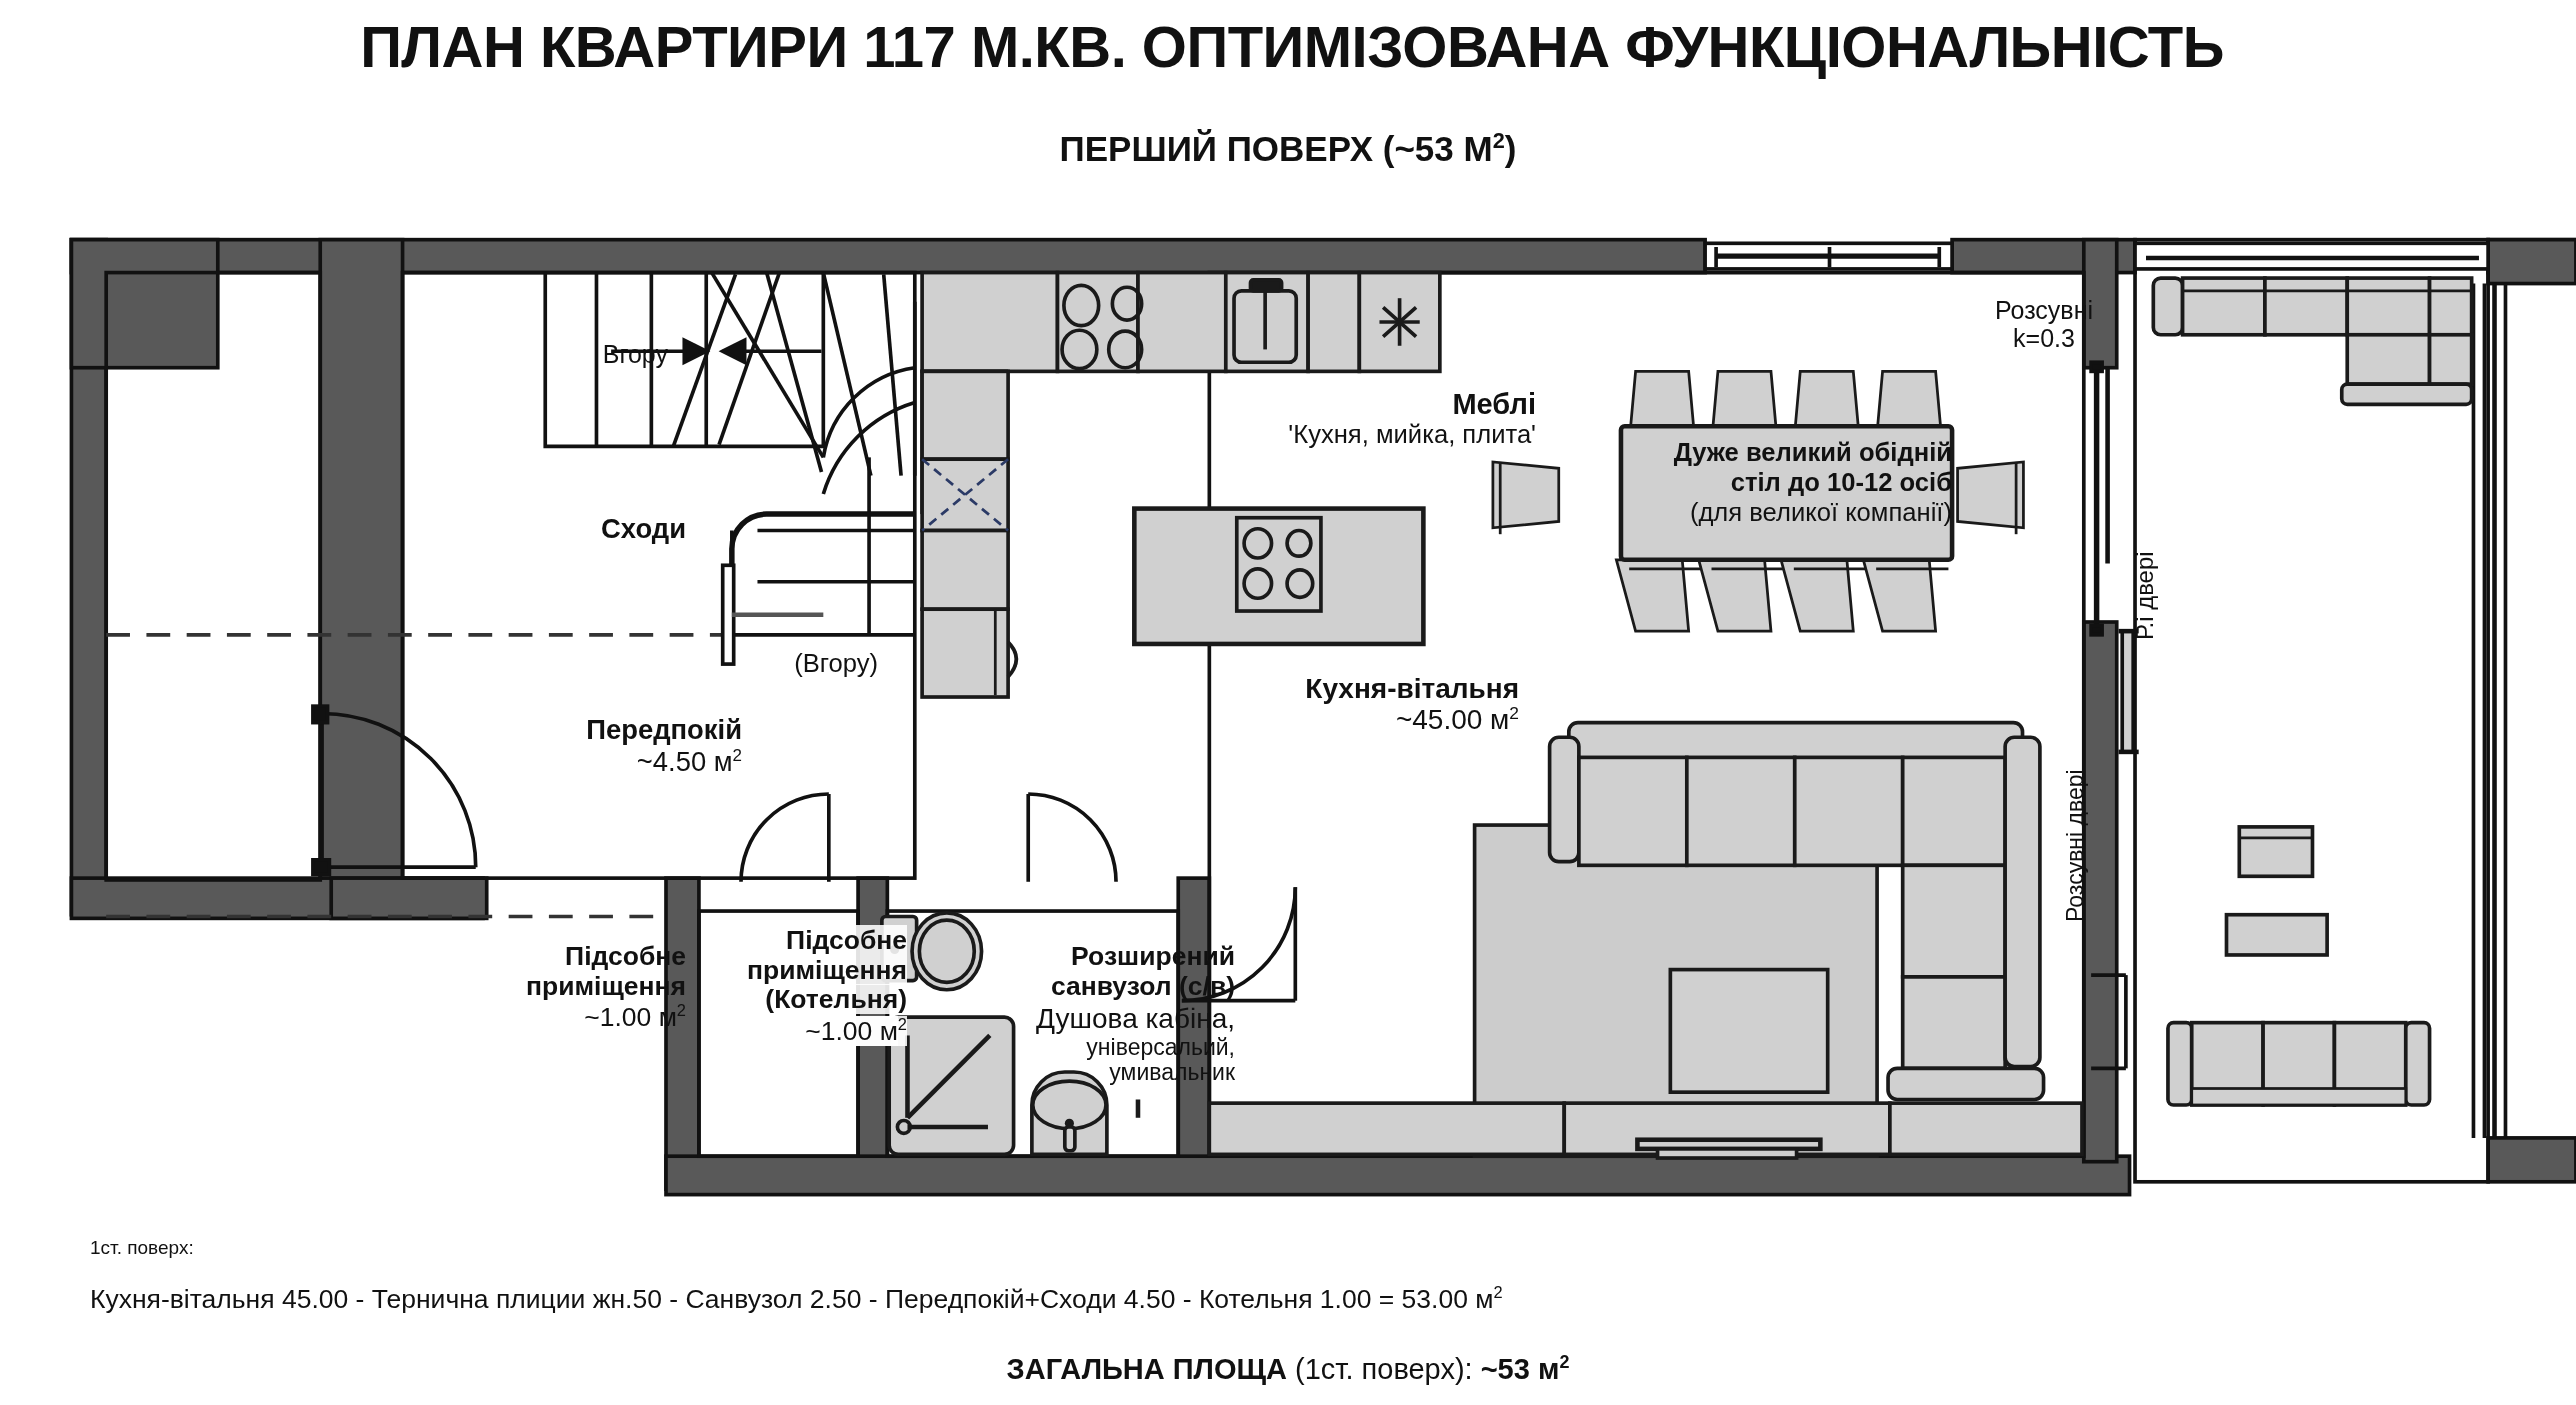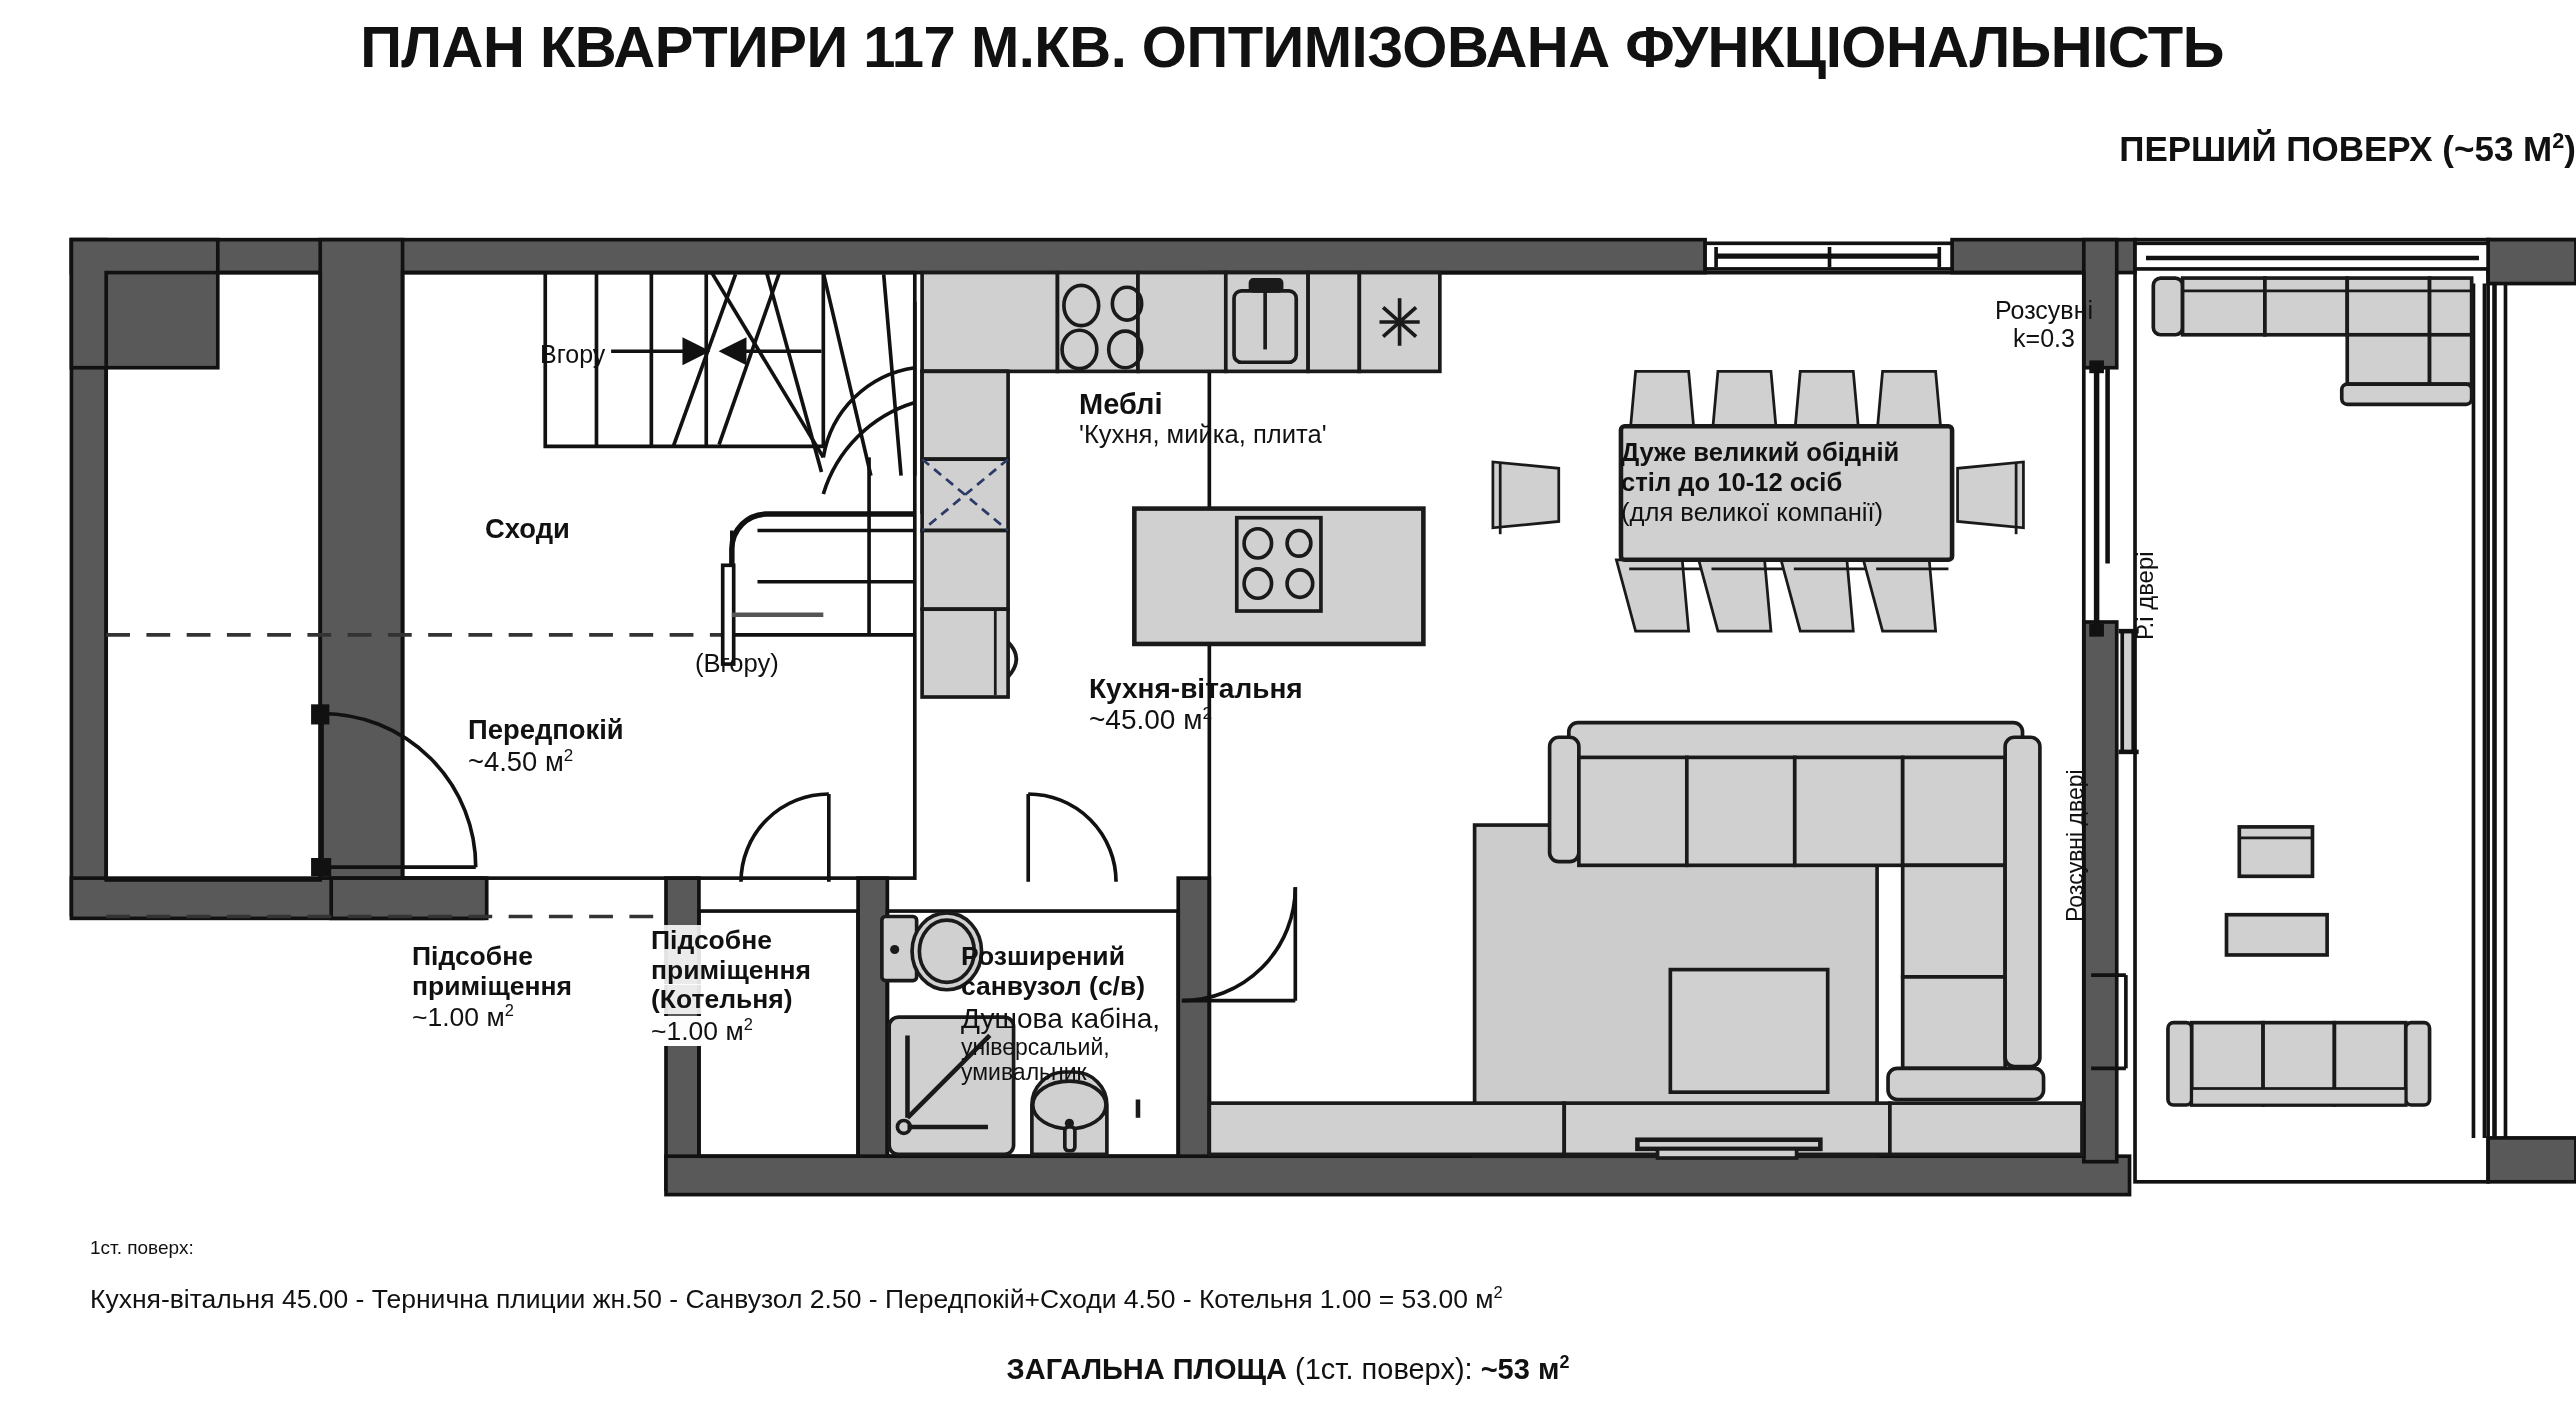--- a/index.html
+++ b/index.html
@@ -17,33 +17,33 @@
   .main-title{
     position:absolute;left:0;right:0;top:12.8px;
     text-align:center;
     font-size:58px;font-weight:bold;
     letter-spacing:-0.5px;
     white-space:nowrap;
     padding-left:8px;
   }
   .sub-title{
     position:absolute;left:0;right:0;top:128px;
-    text-align:right;
+    text-align:center;
     font-size:35px;font-weight:bold;
   }
   .sub-title sup{font-size:0.62em;vertical-align:super;}
 
   
   .plan{
     position:absolute;left:0;top:0;width:2576px;height:1405px;
   }
   .plan svg{display:block;}
 
   
-  .lbl{position:absolute;text-align:left;line-height:1.12;}
+  .lbl{position:absolute;text-align:right;line-height:1.12;}
   .lbl .big{font-weight:bold;}
   .lbl sup{font-size:0.62em;vertical-align:super;}
   .lbl.white-bg span{background:rgba(255,255,255,0.88);}
 
   .rot{
     position:absolute;
     transform-origin:0 0;
     white-space:nowrap;
     font-size:23px;
     font-weight:normal;

